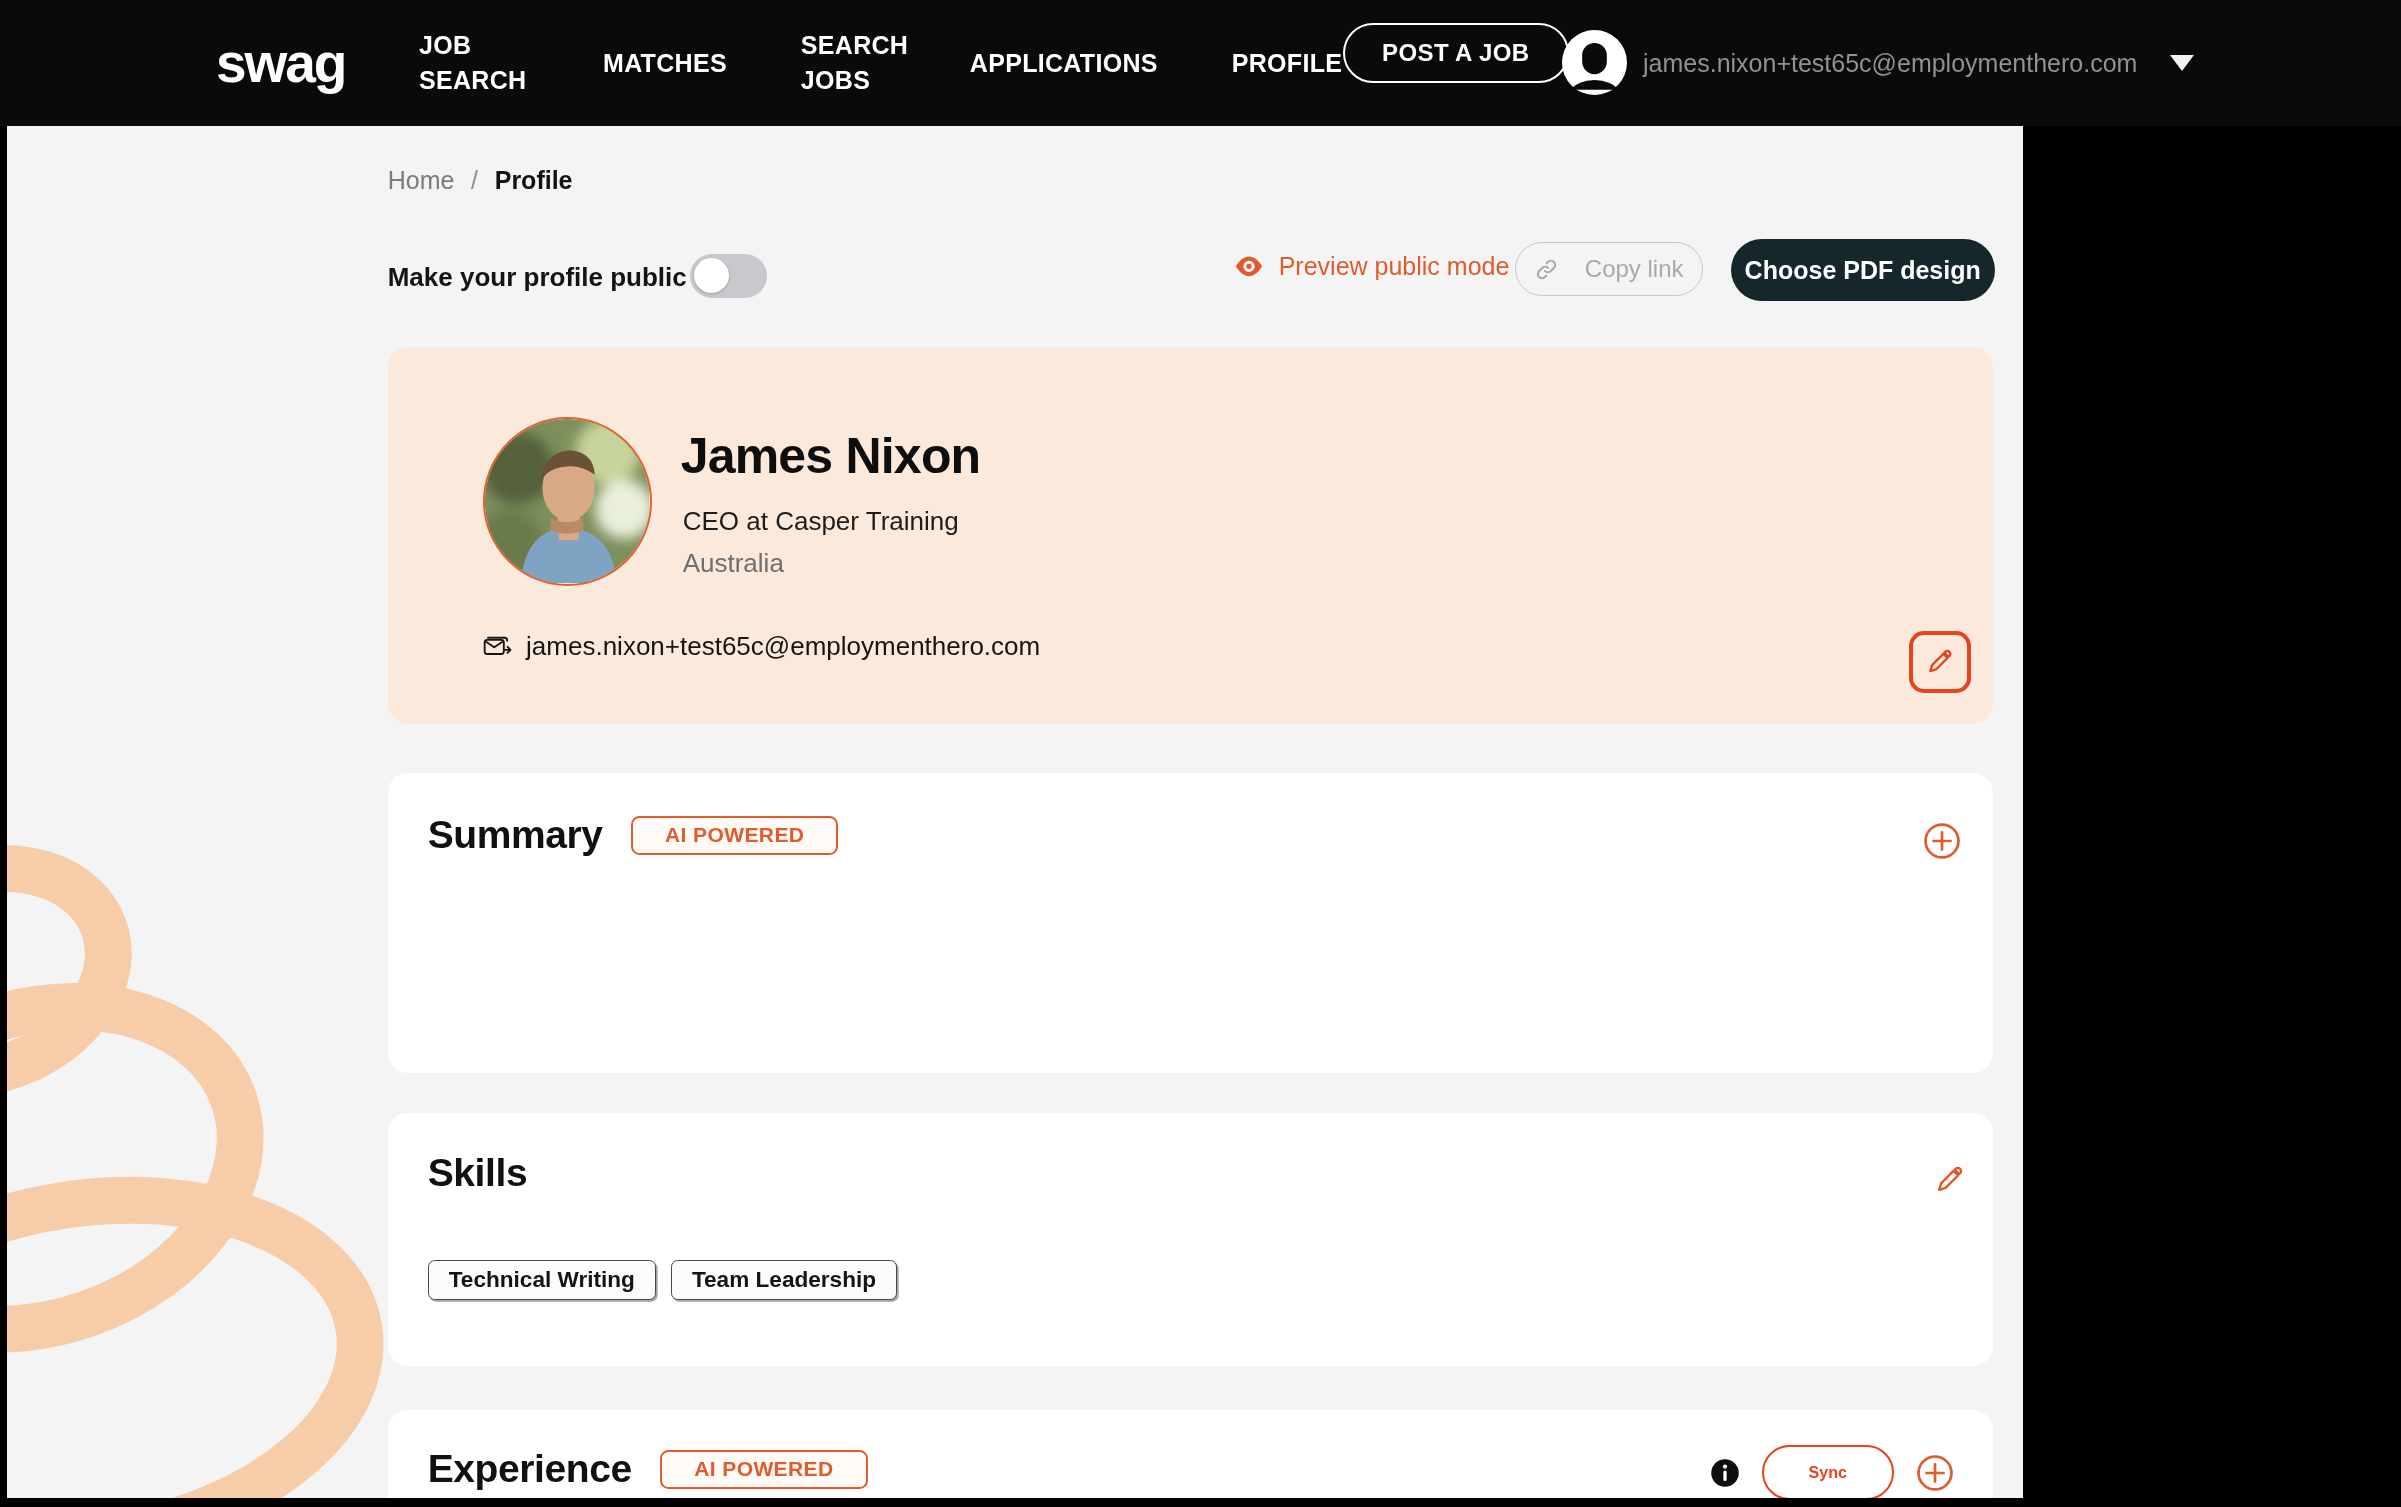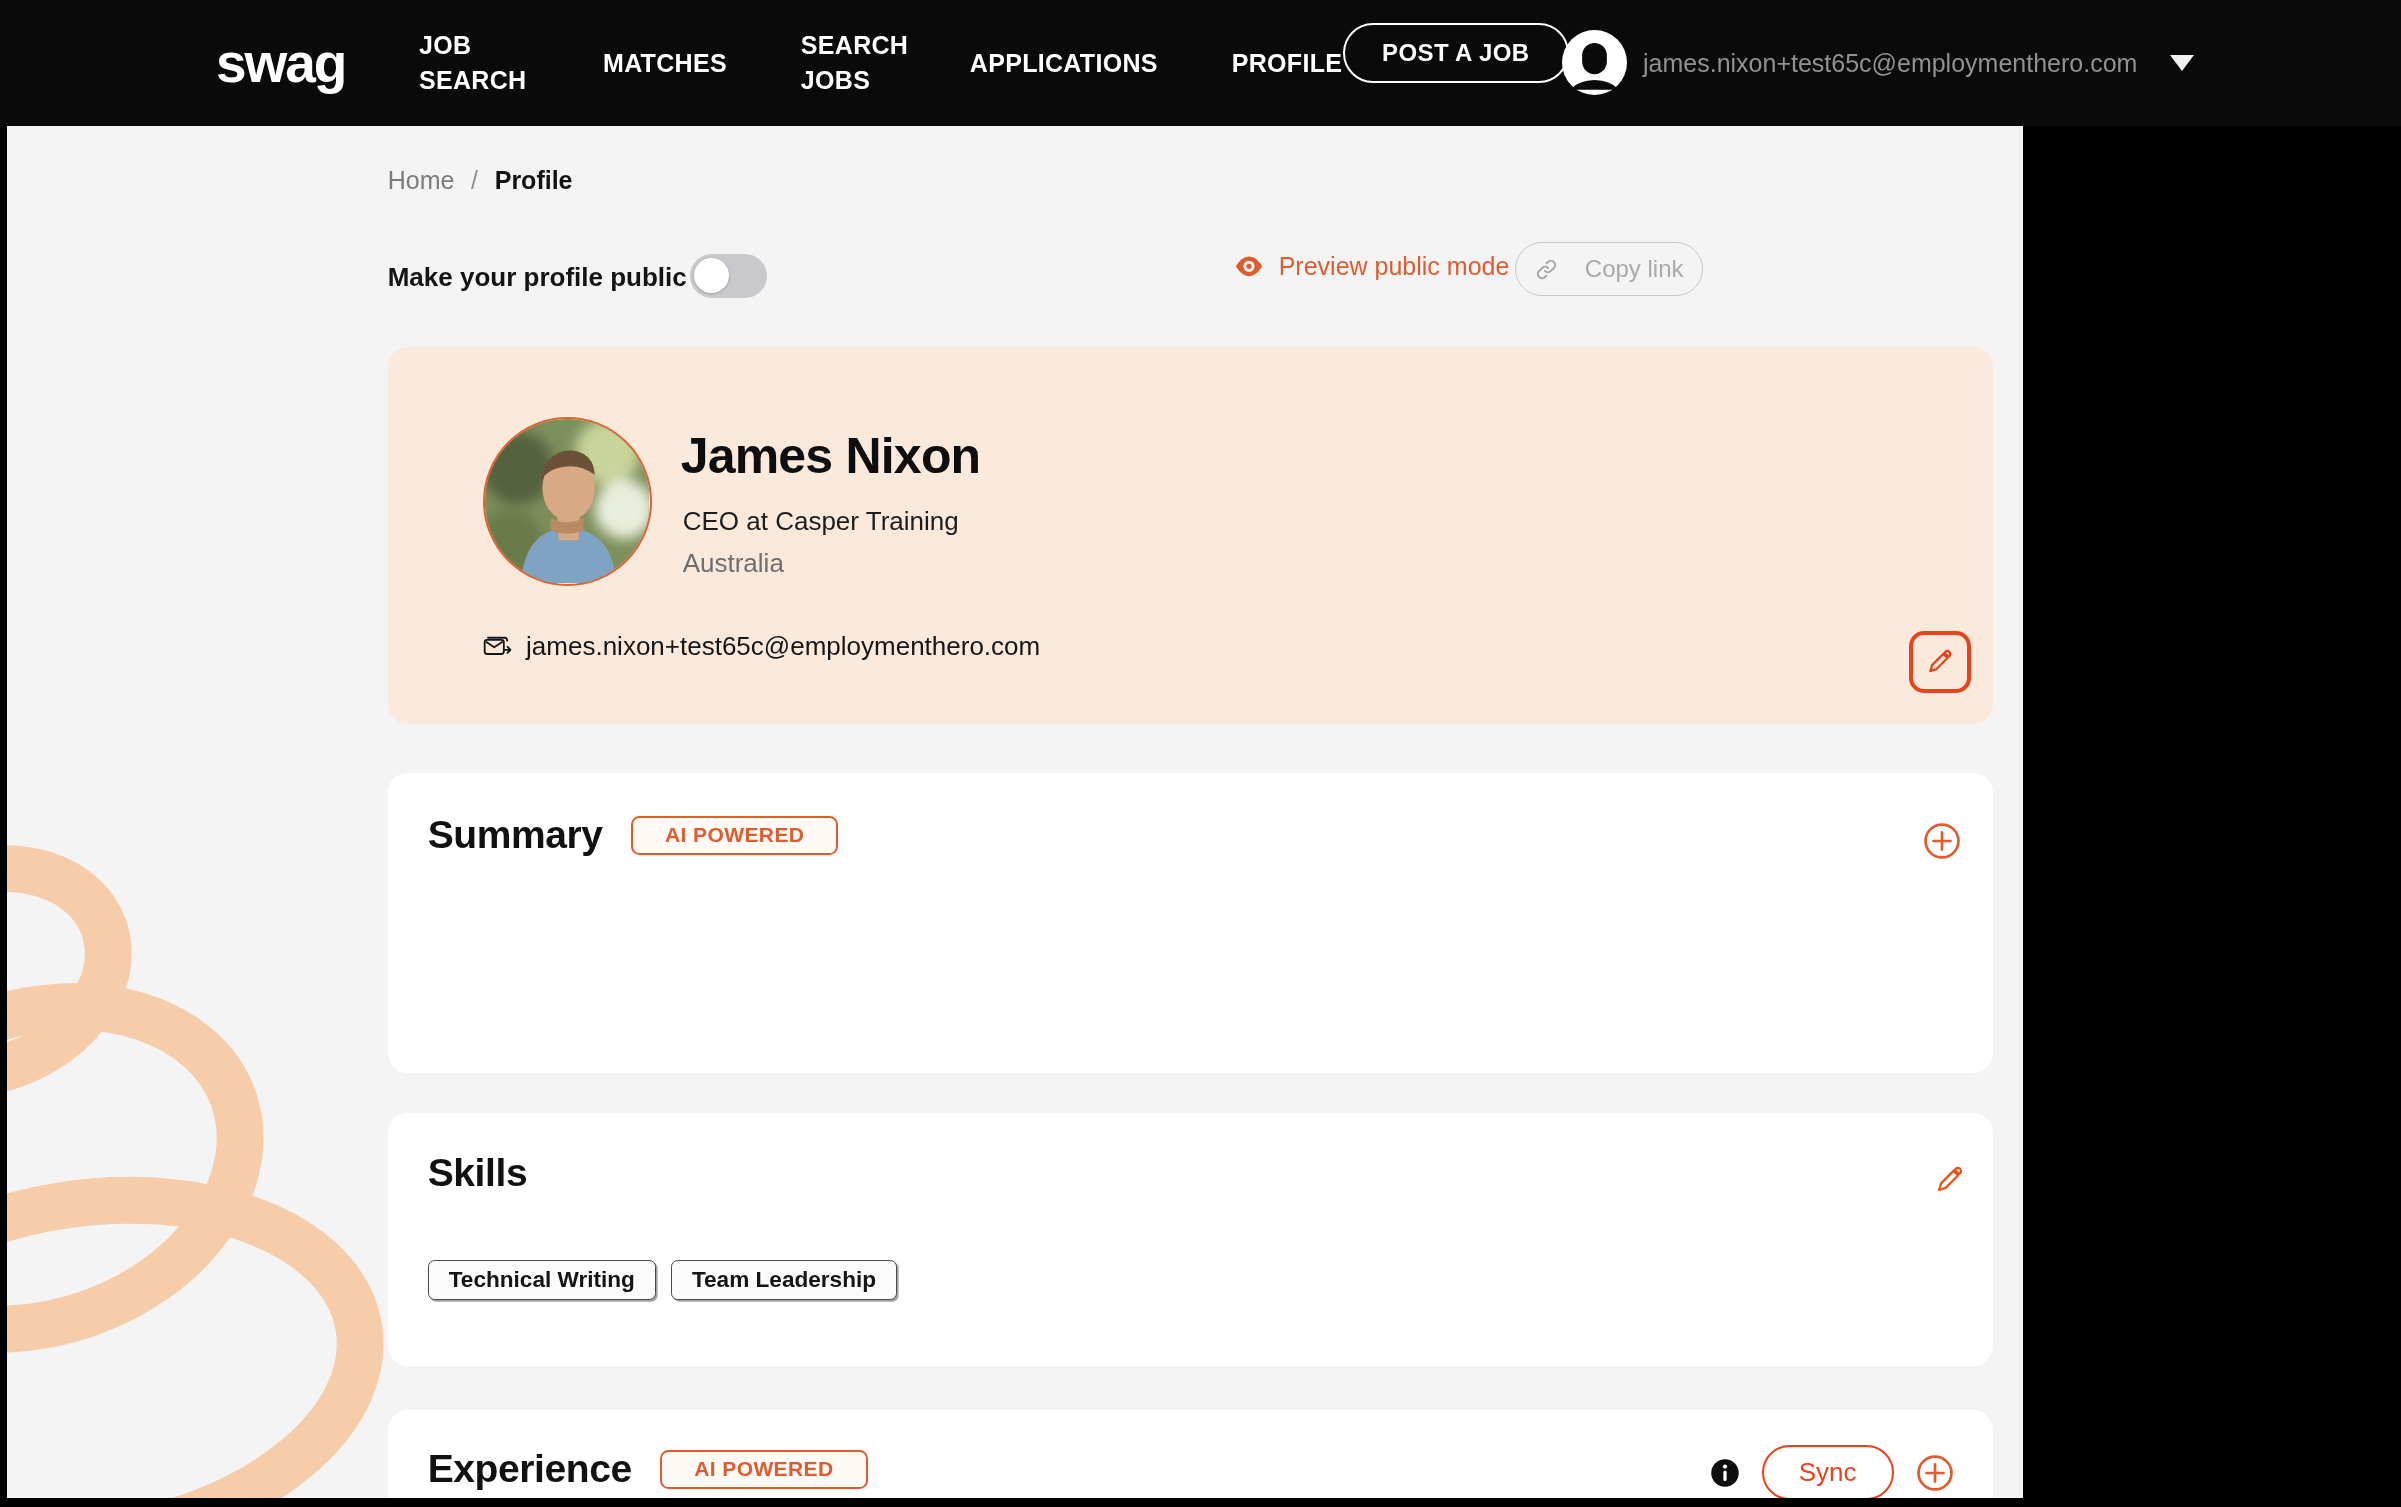--- a/index.html
+++ b/index.html
@@ -93,21 +93,21 @@
                   font-size:26px; line-height:38px; color:#7A7A7A; }
 
   .chips { position:absolute; left:40px; top:147px; display:flex; gap:15px; }
   .chip { height:40px; display:flex; align-items:center; padding:0 20px;
           border:1.7px solid #4A4A4A; border-radius:6.7px; background:#FCFCFC;
           font-size:22.6px; font-weight:700; color:#141414; box-shadow:1.7px 1.7px 0 rgba(90,90,90,.55); }
 
   
   .exp-actions { position:absolute; left:1322px; top:35px; display:flex; align-items:center; gap:22px; }
   .sync-btn { width:132px; height:55px; border:2.9px solid #E8431C; border-radius:28.4px; background:transparent;
-              color:#E8431C; font-size:26px; font-weight:400; font-family:inherit; cursor:pointer; }
+              color:#E8431C; font-size:16px; font-weight:700; font-family:inherit; cursor:pointer; }
 
   
   .recaptcha { position:absolute; left:2274px; top:1257px; width:142px; height:94px; background:#fff;
                border-radius:5px; box-shadow:0 1.7px 6.7px rgba(0,0,0,.3); z-index:2; text-align:center;
                padding-top:5px; }
   .recaptcha-txt { font-size:12.6px; color:#4D4D4D; line-height:14.2px; margin-top:-5px; cursor:pointer; }
 </style>
 </head>
 <body>
 
@@ -163,20 +163,21 @@
   </div>
 
   <button class="copylink-btn">
     <svg width="25" height="25" viewBox="0 0 24 24" fill="none" stroke="#A9A9A9" stroke-width="2" stroke-linecap="round" stroke-linejoin="round">
       <path d="M10.5 13.5a4 4 0 0 0 5.6 0l3-3a4 4 0 1 0-5.7-5.7l-1.3 1.3"></path>
       <path d="M13.5 10.5a4 4 0 0 0-5.6 0l-3 3a4 4 0 1 0 5.7 5.7l1.3-1.3"></path>
     </svg>
     <span>Copy link</span>
   </button>
 
+  <button class="pdf-btn">Choose PDF design</button>
 
   <section class="card profile-card">
     <div class="avatar-photo">
       <svg viewBox="0 0 100 100" width="164" height="164">
         <defs>
             <filter id="blr" x="-20%" y="-20%" width="140%" height="140%">
               <feGaussianBlur stdDeviation="4"></feGaussianBlur>
             </filter>
           </defs>
         <rect width="100" height="100" fill="#7D8F5C"></rect>

